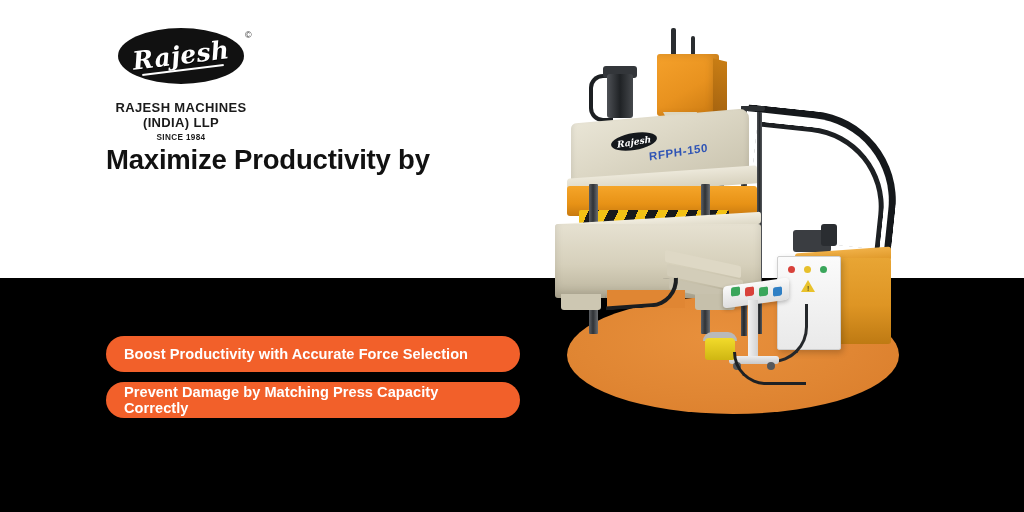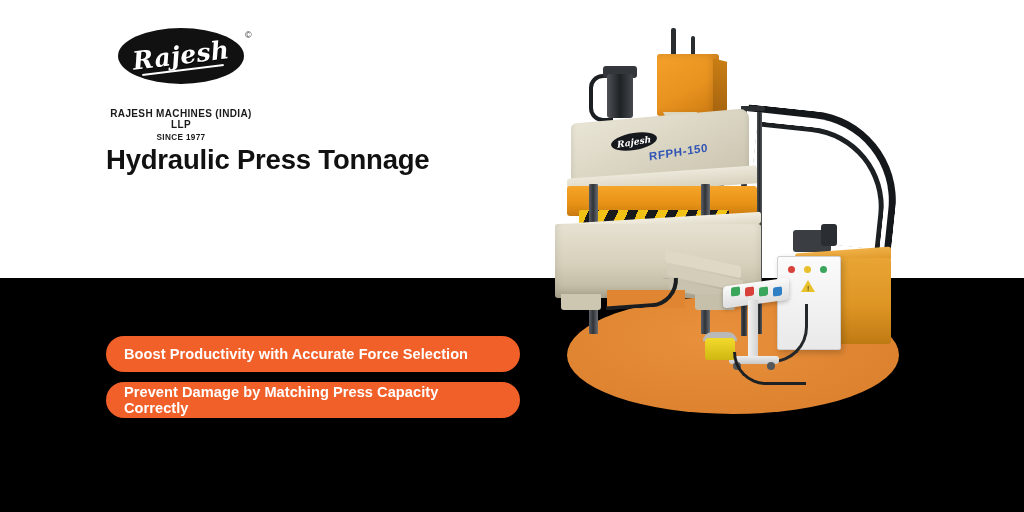--- a/index.html
+++ b/index.html
@@ -11,21 +11,21 @@
   .band-white-right{position:absolute;left:555px;top:0;width:360px;height:278px;background:#ffffff;}
 
   
   .logo-wrap{position:absolute;left:106px;top:28px;width:150px;text-align:center;}
   .logo-ellipse{position:relative;width:126px;height:56px;margin:0 auto;background:#111111;border-radius:50%/50%;}
   .logo-script{position:absolute;left:0;right:0;top:50%;transform:translateY(-52%) rotate(-7deg);
     color:#ffffff;font-family:"DejaVu Serif",serif;font-style:italic;font-weight:bold;
     font-size:25px;letter-spacing:.4px;text-shadow:0 1px 0 #000;}
   .logo-underline{position:absolute;left:24px;right:20px;bottom:13px;height:2px;background:#ffffff;transform:rotate(-7deg);}
   .logo-reg{position:absolute;left:139px;top:2px;font-size:9px;color:#2b2b2b;}
-  .logo-l1{margin-top:24px;font-size:10px;font-weight:bold;color:#1a1a1a;letter-spacing:.35px;}
+  .logo-l1{margin-top:16px;font-size:13px;font-weight:bold;color:#1a1a1a;letter-spacing:.35px;}
   .logo-l2{margin-top:3px;font-size:8.2px;font-weight:bold;color:#1a1a1a;letter-spacing:.35px;}
 
   
   .headline{position:absolute;left:106px;top:140px;width:450px;color:#111111;
     font-size:27.5px;font-weight:bold;line-height:40px;letter-spacing:-.2px;}
   .headline div{white-space:nowrap;}
 
   
   .pill{position:absolute;left:106px;height:36px;border-radius:18px;background:#F2602A;
     display:flex;align-items:center;color:#ffffff;font-size:14.6px;font-weight:bold;
@@ -165,25 +165,25 @@
   <div class="band-black"></div>
   <div class="band-white-right"></div>
 
   <div class="logo-wrap">
     <div class="logo-ellipse">
       <div class="logo-script">Rajesh</div>
       <div class="logo-underline"></div>
     </div>
     <div class="logo-reg">©</div>
     <div class="logo-l1">RAJESH MACHINES (INDIA) LLP</div>
-    <div class="logo-l2">SINCE 1977</div>
+    <div class="logo-l2">SINCE 1984</div>
   </div>
 
   <div class="headline">
-    <div>Hydraulic Press Tonnage</div>
+    <div>Maximize Productivity by</div>
   </div>
 
   <div class="pill pill-2">
     <span>Prevent Damage by Matching Press Capacity Correctly</span>
   </div>
   <div class="pill pill-1">
     <span>Boost Productivity with Accurate Force Selection</span>
   </div>
 
   <div class="scene">

